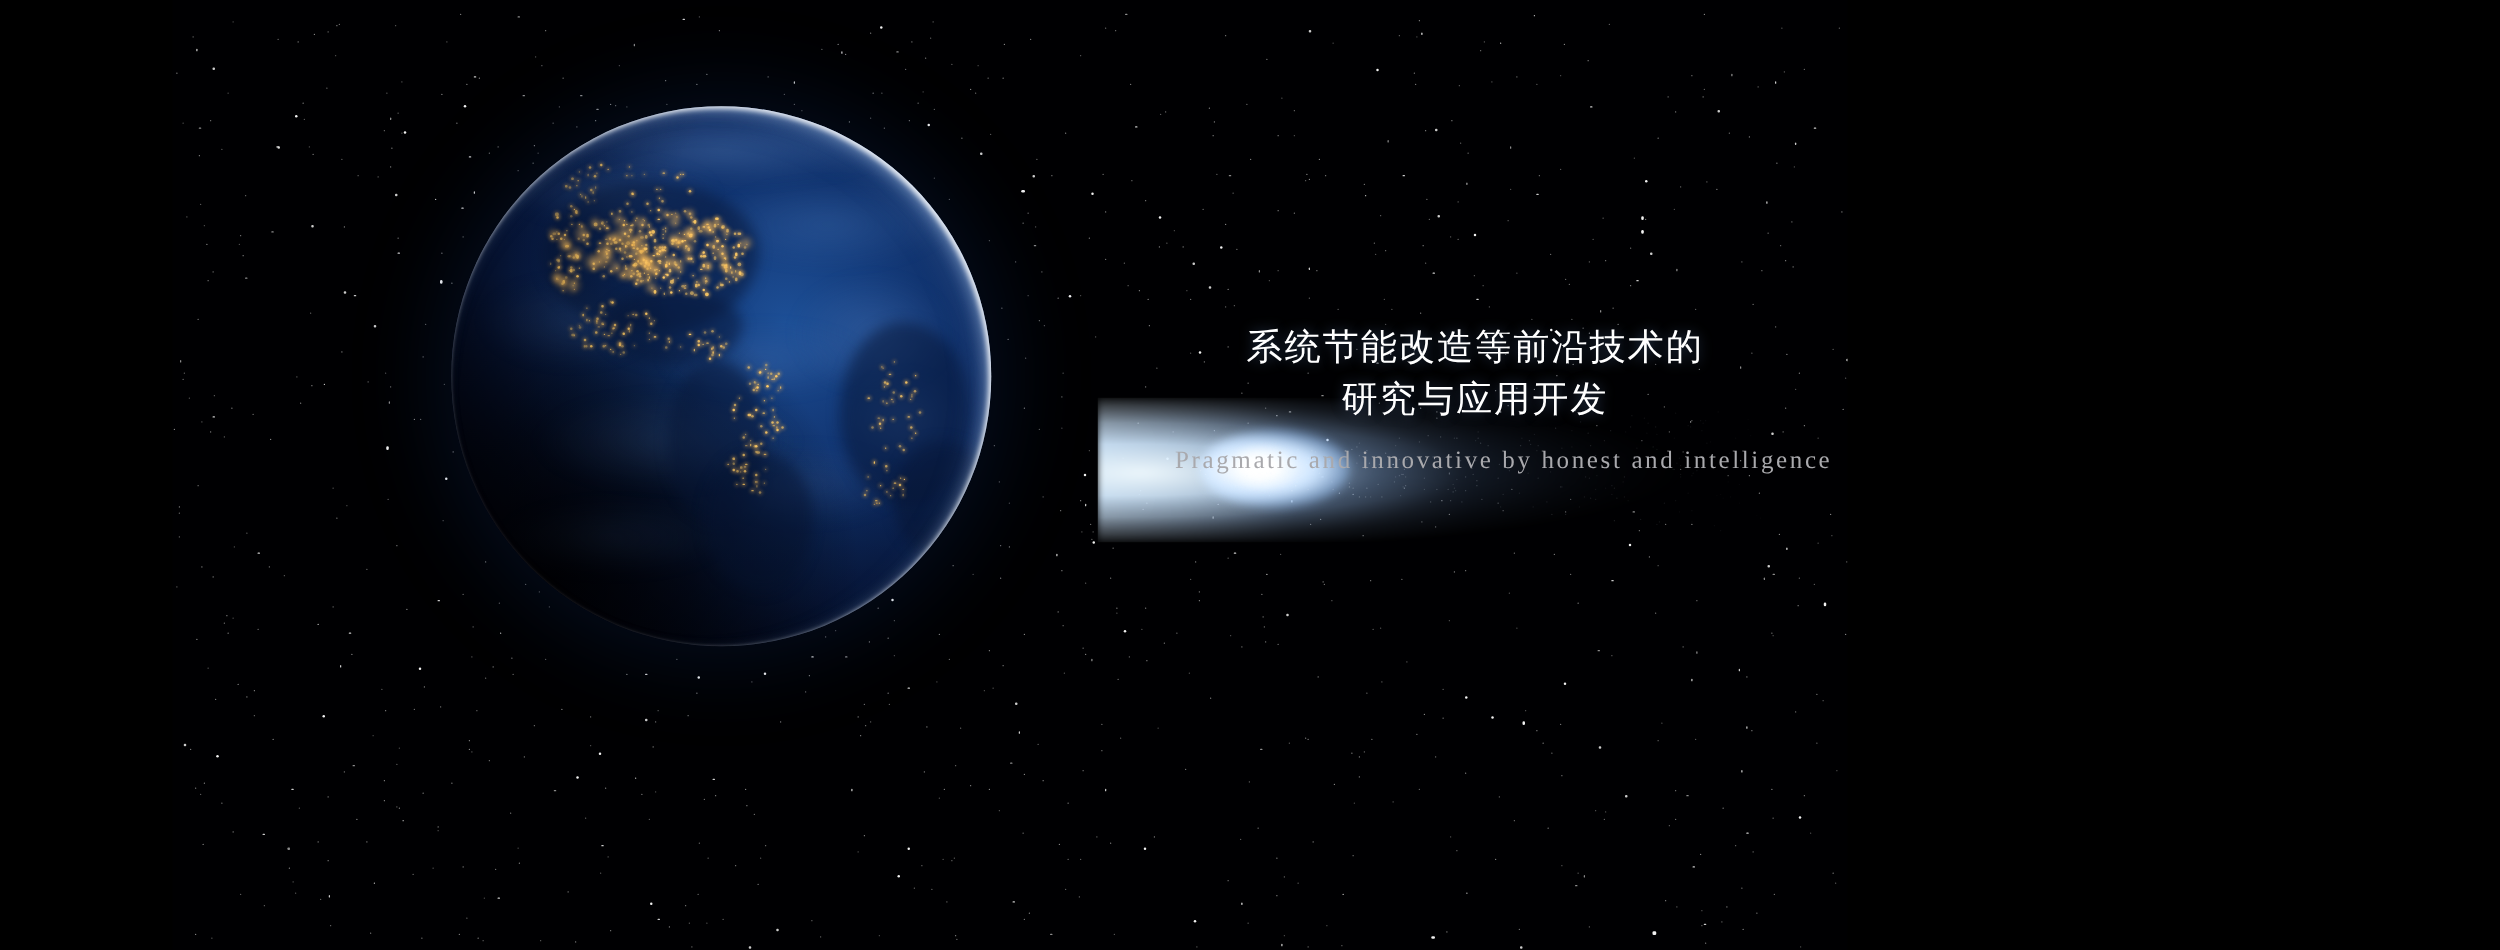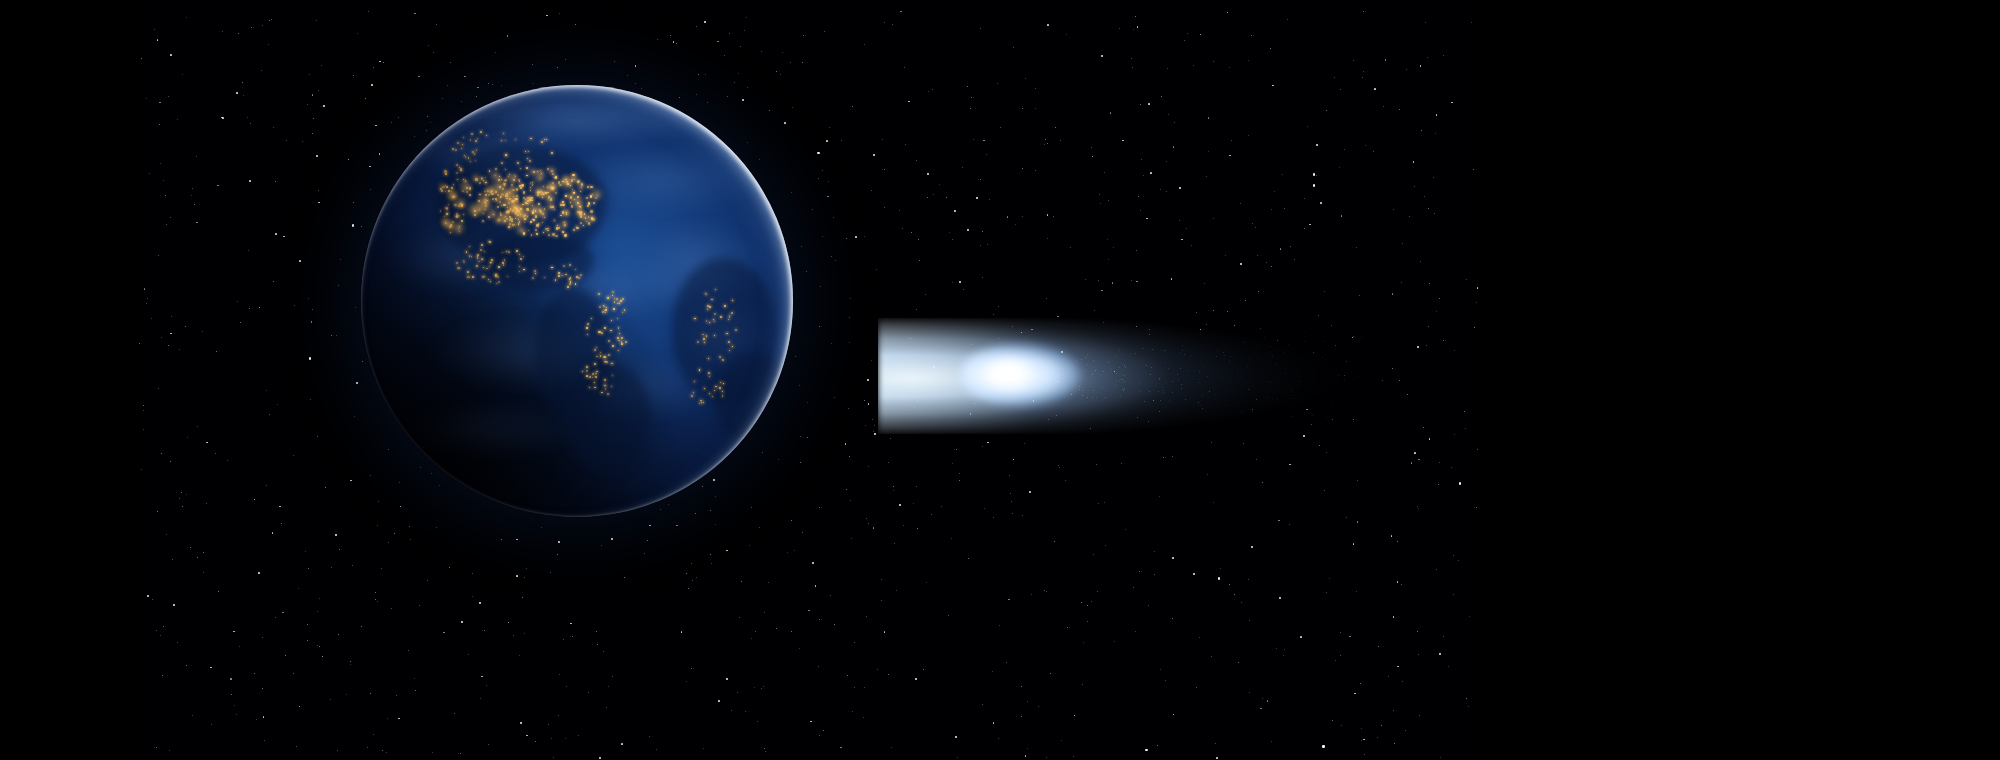--- a/index.html
+++ b/index.html
@@ -2136,14 +2136,19 @@
           <i class="spark" style="left:464.4px;top:99.6px;opacity:0.11"></i>
           <i class="spark" style="left:195.3px;top:85.3px;opacity:0.35"></i>
           <i class="spark" style="left:327.0px;top:49.8px;opacity:0.47"></i>
           <i class="spark" style="left:462.1px;top:44.5px;opacity:0.11"></i>
           <i class="spark" style="left:546.0px;top:97.2px;opacity:0.08"></i>
         </div>
     </div>
 
   </div>
 
+  <div id="textblock">
+    <div class="headline" id="headline-1">系统节能改造等前沿技术的</div>
+    <div class="headline" id="headline-2">研究与应用开发</div>
+    <div id="subline">Pragmatic and innovative by honest and intelligence</div>
+  </div>
 
 </div>
 
 </body></html>

